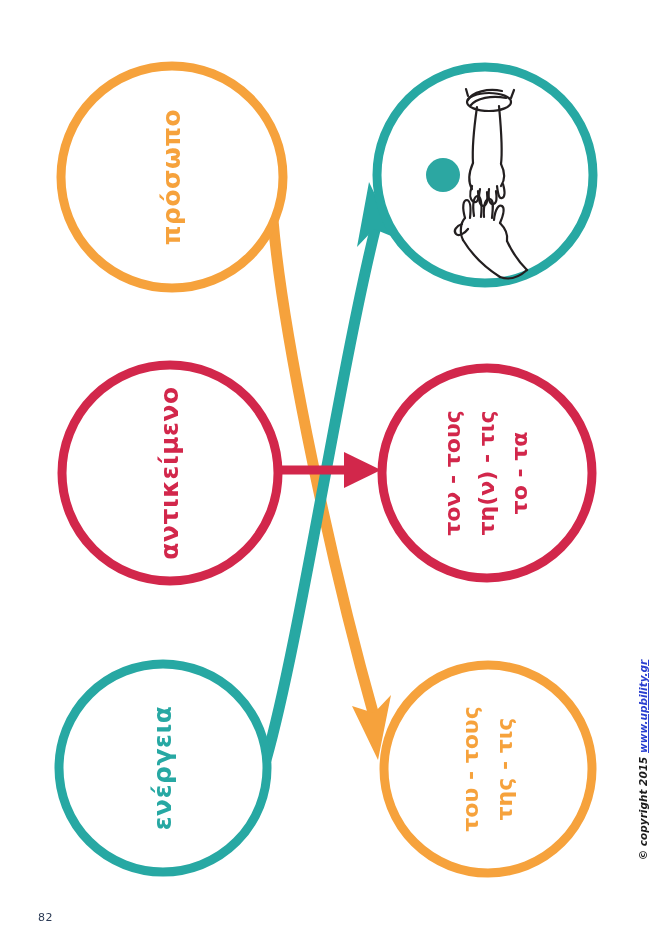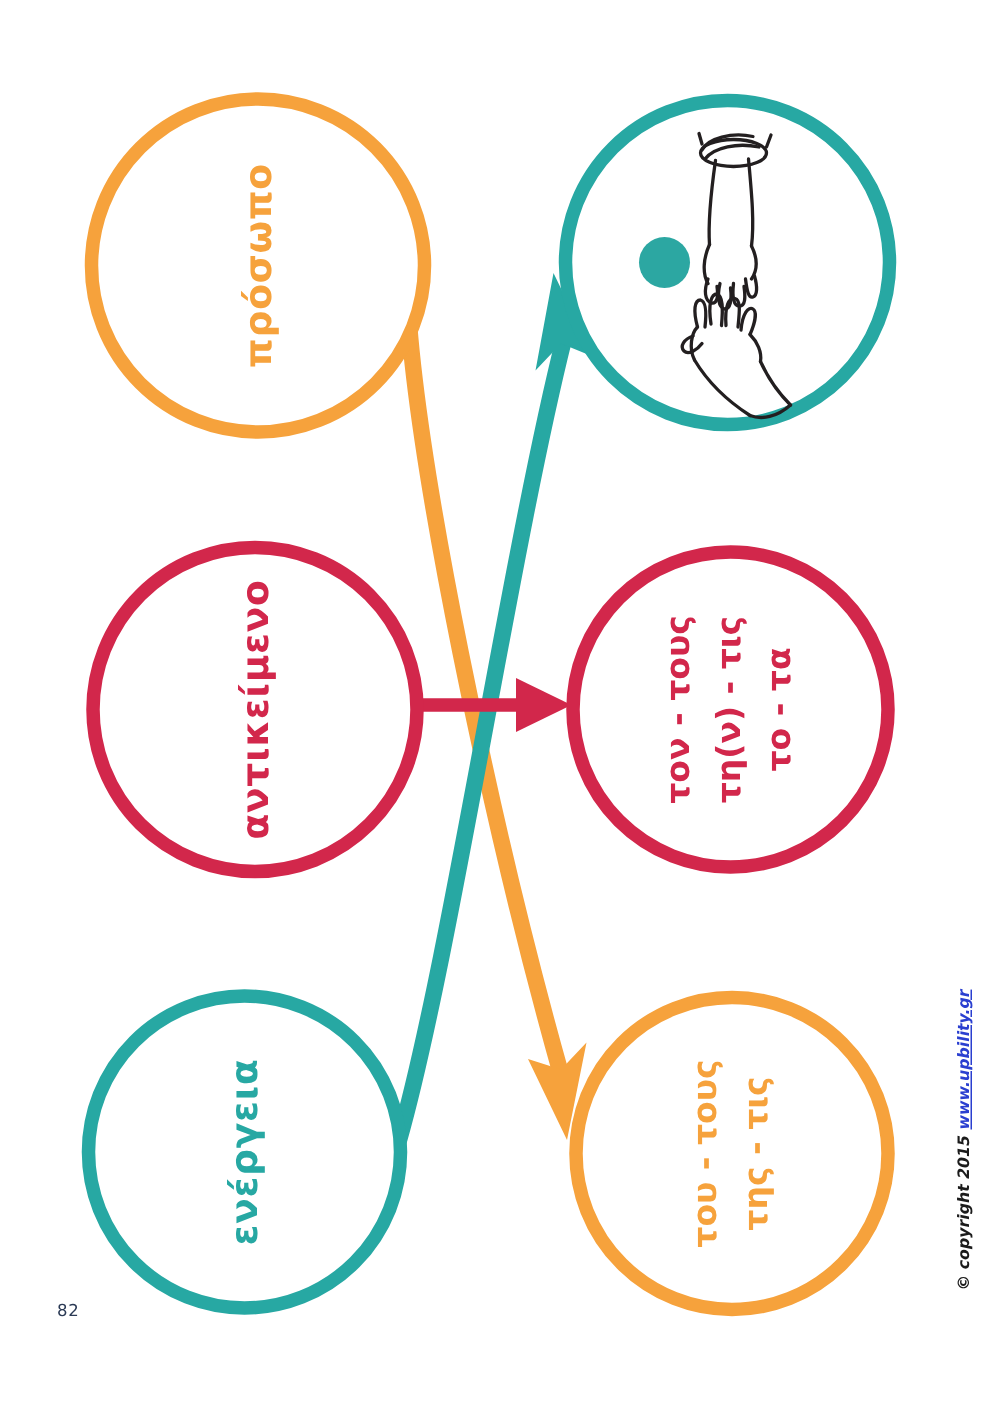--- a/index.html
+++ b/index.html
@@ -80,21 +80,21 @@
   .stack-genitive {
     font-size: 22px;
     color: #F6A23C;
     line-height: 1.35;
   }
 
   
   .page-number {
     position: absolute;
     left: 38px;
-    top: 867px;
+    top: 911px;
     font-family: "DejaVu Sans", sans-serif;
     font-size: 11px;
     color: #2b3a55;
     letter-spacing: 0.5px;
   }
 
   
   .copyright {
     position: absolute;
     left: 643px;

